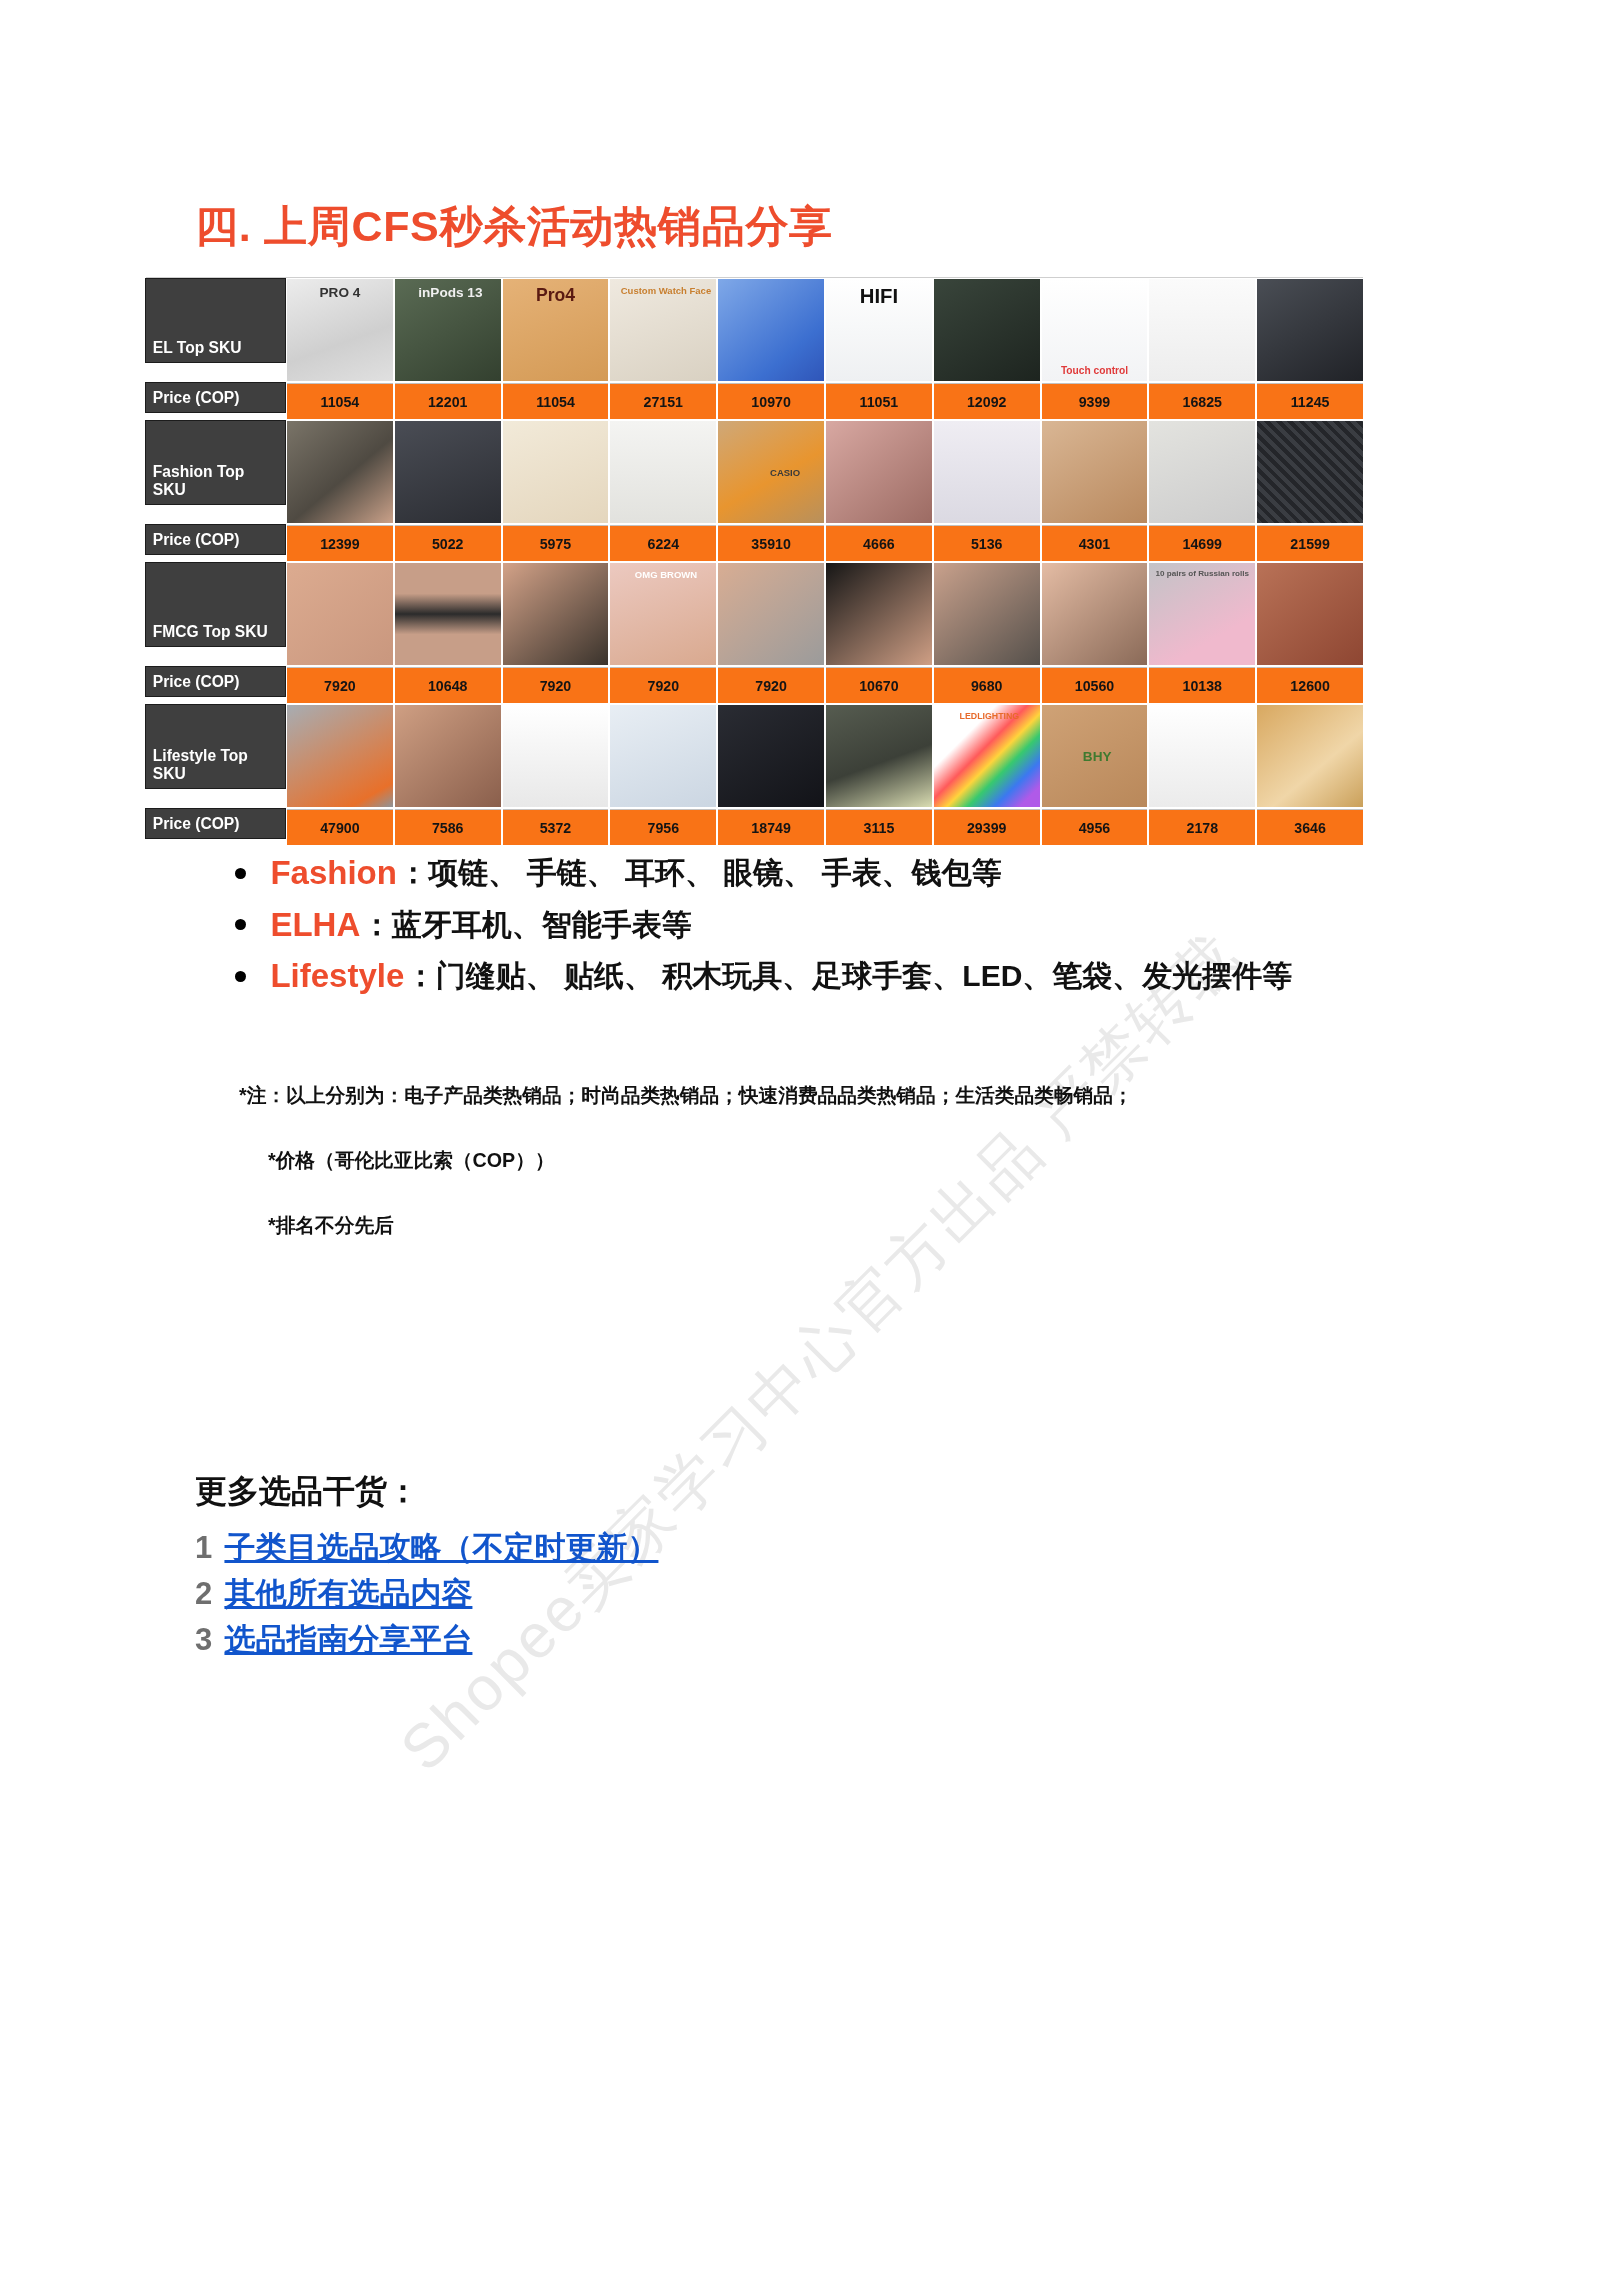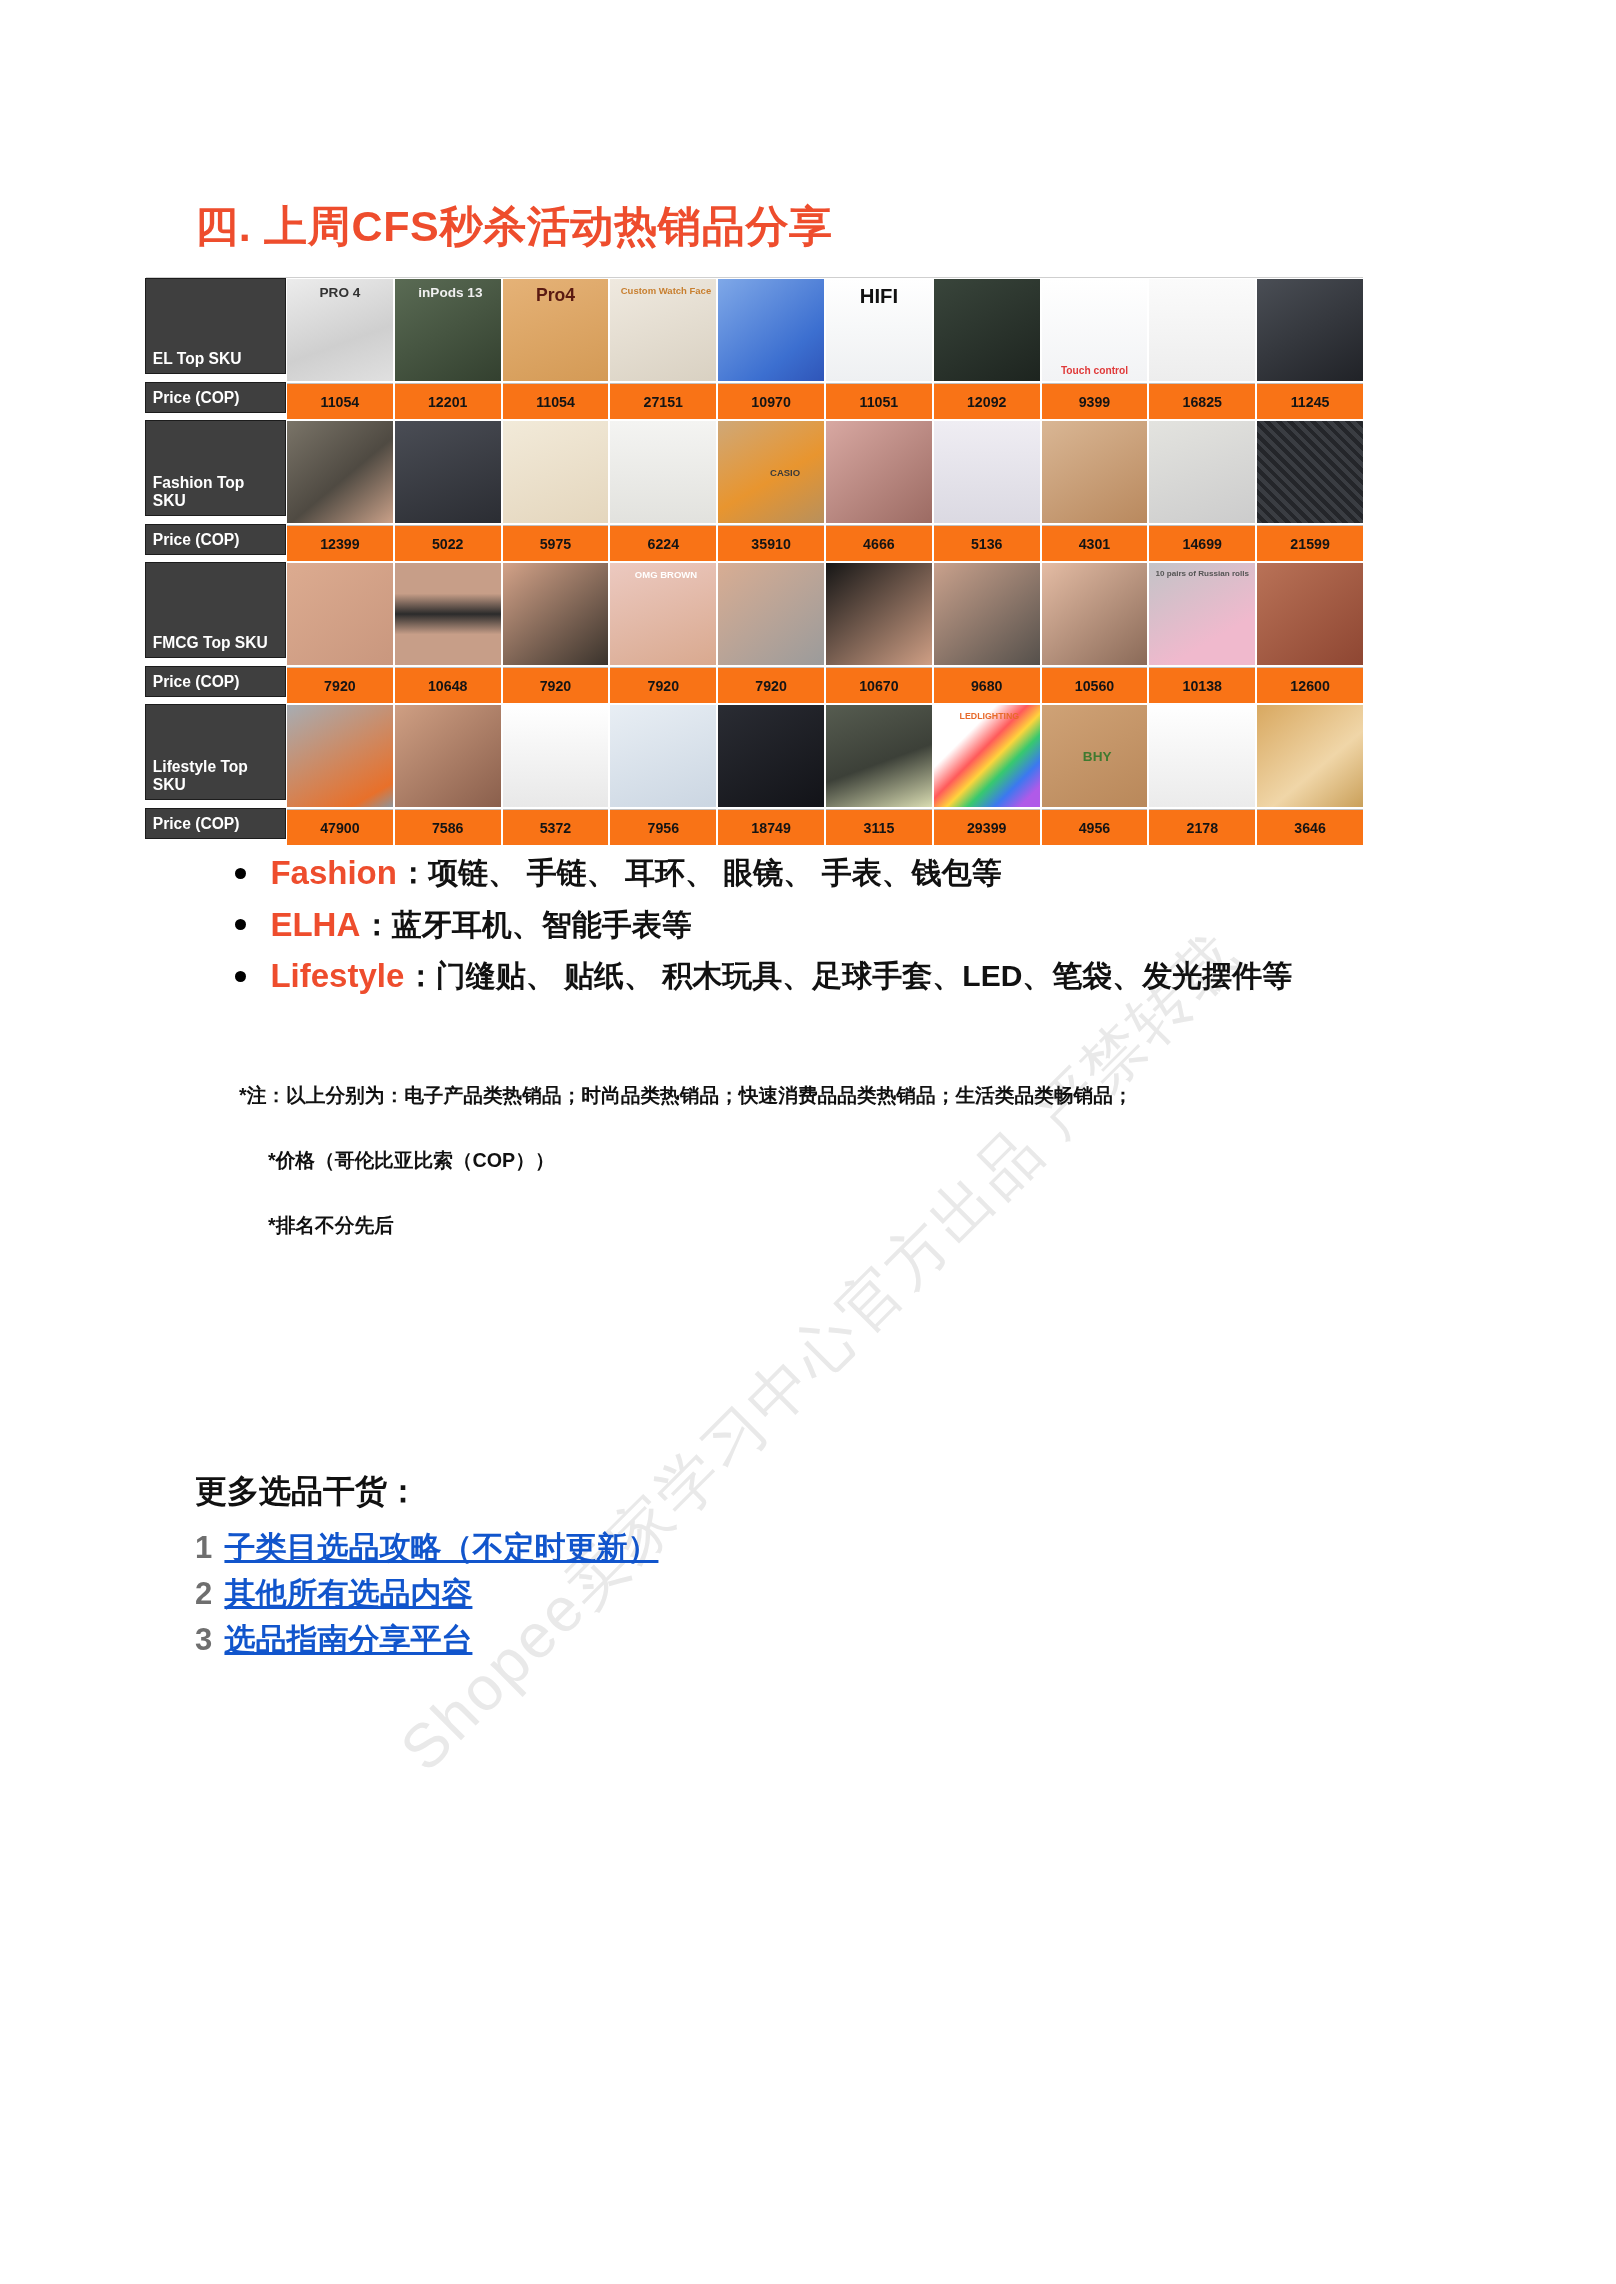--- a/index.html
+++ b/index.html
@@ -19,21 +19,21 @@
   
   .ptable{
     position:absolute;left:146px;top:277px;width:1217px;z-index:1;
     display:grid;grid-template-columns:139px repeat(10,1fr);gap:2px;
     border-top:1.4px solid #cfcfcf;padding-top:1.4px;
   }
   .cell-label,.cell-plabel{
     background:#3f3f3f;color:#ffffff;font-weight:700;font-size:15.6px;
     outline:0.7px solid #1c1c1c;outline-offset:-0.7px;box-sizing:border-box;
   }
-  .cell-label{height:94px;display:flex;align-items:flex-end;padding:5.4px 6.8px;}
+  .cell-label{height:83px;display:flex;align-items:flex-end;padding:5.4px 6.8px;}
   .cell-plabel{height:28.5px;display:flex;align-items:center;padding:0 6.8px;}
   .cell-img{height:102px;position:relative;overflow:hidden;}
   .cell-img .plbl{position:absolute;width:100%;font-weight:700;text-align:center;box-sizing:border-box;}
   .pos-tc{top:5.4px;}
   .pos-tl{top:5.4px;text-align:left;padding-left:5.4px;}
   .pos-bc{bottom:5.4px;}
   .pos-ml{top:50%;transform:translateY(-50%);text-align:left;padding-left:5.4px;}
   .cell-price{
     background:#f97316;color:#141414;font-size:14.2px;font-weight:700;
     height:36px;display:flex;align-items:center;justify-content:center;

